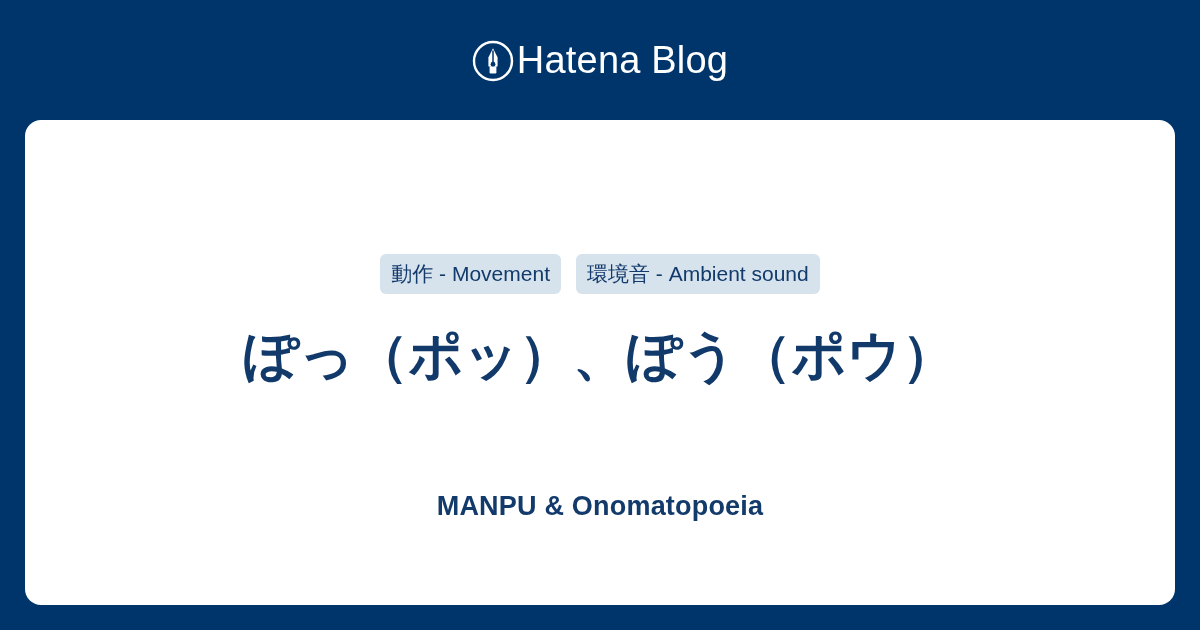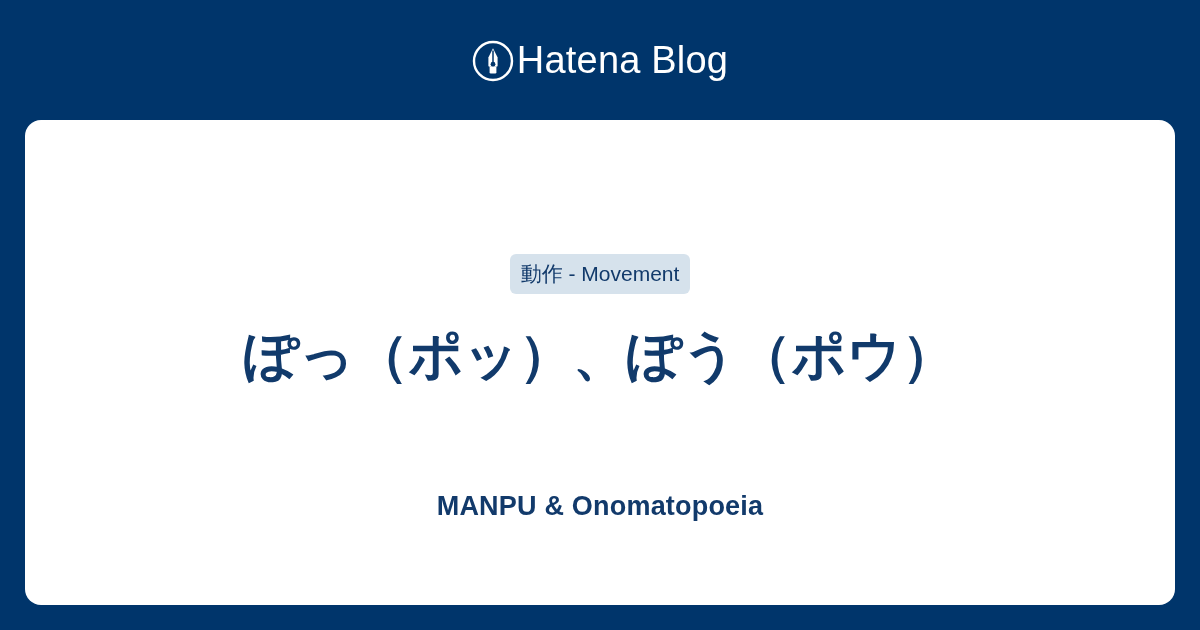--- a/index.html
+++ b/index.html
@@ -144,20 +144,21 @@
       </svg>
     </span>
     <span class="brand-name">Hatena Blog</span>
   </div>
 
   <div class="entry-card">
     <div class="card-inner">
 
       <div class="category-badges">
         <span class="category-badge">動作 - Movement</span>
+        <span class="category-badge">環境音 - Ambient sound</span>
       </div>
 
       <h1 class="entry-title">ぽっ（ポッ）、ぽう（ポウ）</h1>
 
       <div class="blog-name-footer">MANPU &amp; Onomatopoeia</div>
 
     </div>
   </div>
 
 </div>

